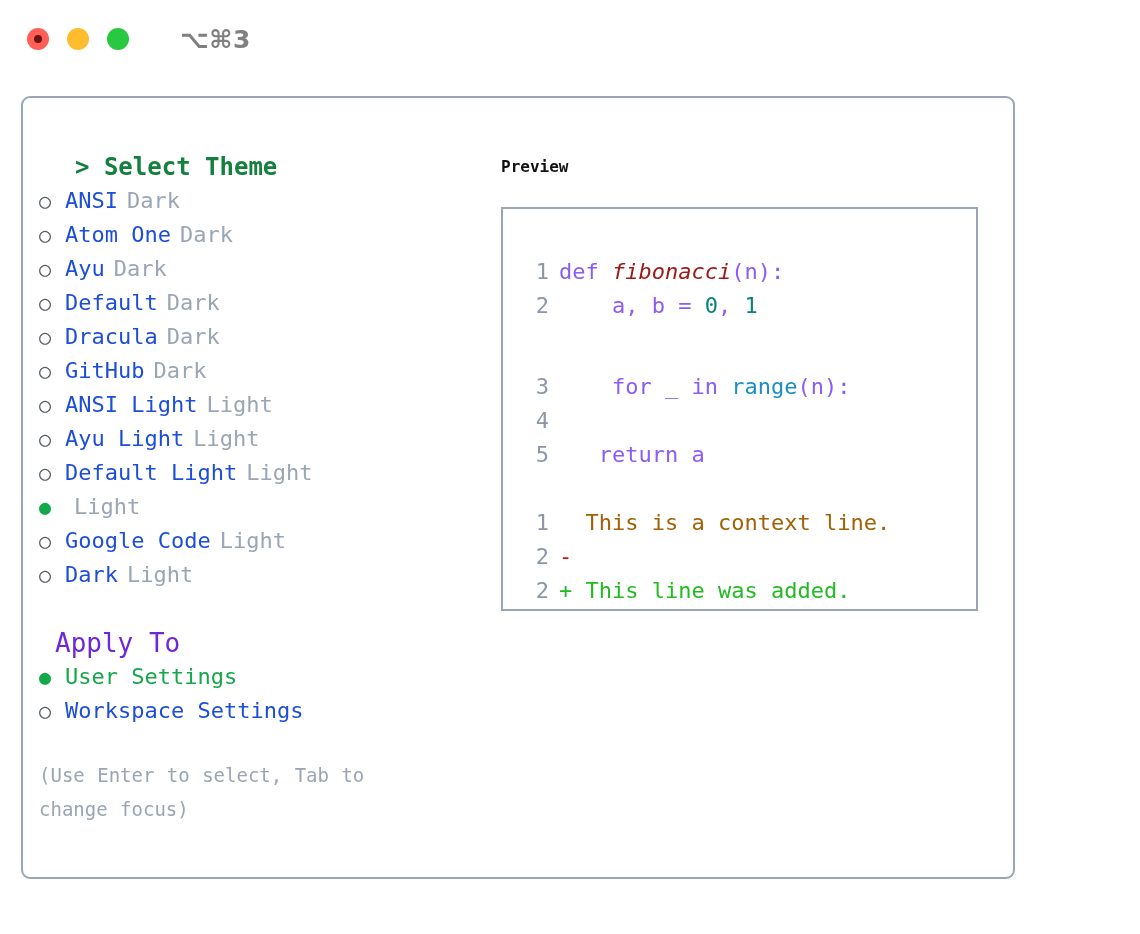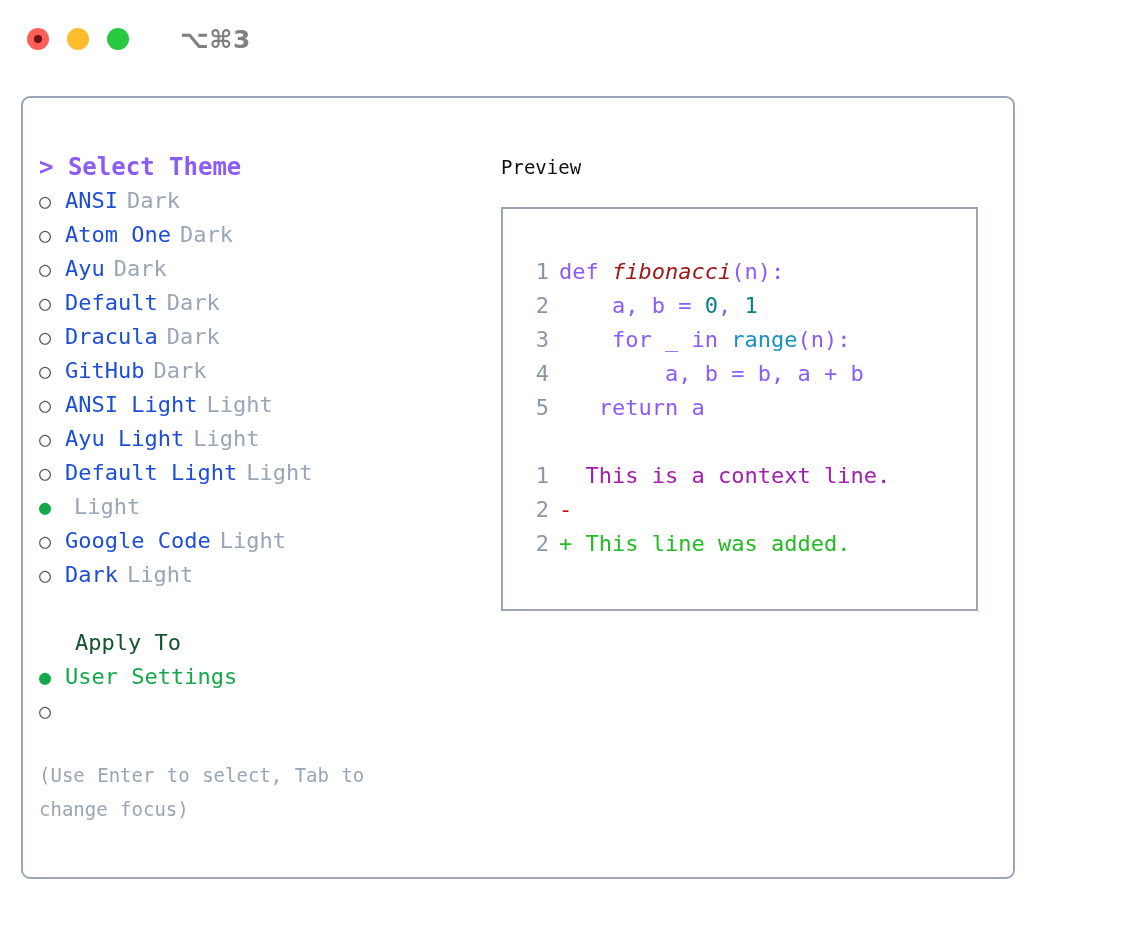--- a/index.html
+++ b/index.html
@@ -92,23 +92,24 @@
 
   .col-right {
     flex: 1;
     padding: 52px 0 0 0;
   }
 
   
   .section-title {
     font-size: 24px;
     font-weight: 700;
-    color: #8b5cf6;
-    line-height: 34px;
-    white-space: pre;
+    color: #15803d;
+    line-height: 34px;
+    white-space: pre;
+    margin-left: 36px;
   }
 
   .opt-row {
     display: flex;
     align-items: baseline;
     line-height: 34px;
     font-size: 22px;
     white-space: pre;
   }
 
@@ -129,43 +130,43 @@
   .opt-row.selected .opt-label {
     color: #13a84a;
   }
 
   .opt-badge {
     color: #9aa5b5;
     margin-left: 9px;
   }
 
   .sub-title {
-    font-size: 22px;
-    color: #14532d;
-    line-height: 34px;
-    margin-left: 36px;
+    font-size: 26px;
+    color: #6d28d9;
+    line-height: 34px;
+    margin-left: 16px;
     white-space: pre;
   }
 
   .spacer-lg { height: 34px; }
   .spacer-md { height: 30px; }
 
   .hint {
     font-size: 19px;
     line-height: 34px;
     color: #9aa5b5;
     width: 404px;
     white-space: normal;
     word-spacing: 1px;
   }
 
   
   .preview-title {
-    font-size: 19px;
-    font-weight: 400;
+    font-size: 16px;
+    font-weight: 700;
     color: #111111;
     line-height: 34px;
     margin-bottom: 23px;
     white-space: pre;
   }
 
   .preview-box {
     width: 477px;
     height: 404px;
     border: 2px solid #9aa5b5;
@@ -186,25 +187,25 @@
     flex: 0 0 28px;
     text-align: right;
     color: #8b96a8;
     margin-right: 10px;
   }
 
   .code-text { color: #8b5cf6; }
 
   .tok-fn   { color: #a01818; font-style: italic; }
   .tok-num  { color: #0a8080; }
-  .tok-call { color: #1a8fc4; }
+  .tok-call { color: #1a8fc4; margin-top: 47px; }
 
   .diff-gap { height: 34px; }
 
-  .diff-ctx { color: #a21caf; }
+  .diff-ctx { color: #a16207; }
   .diff-del { color: #cc1111; }
   .diff-add { color: #22bb22; }
 </style>
 </head>
 <body>
 
 <div class="window">
 
   <div class="titlebar">
     <div class="traffic-lights">
@@ -236,38 +237,38 @@
             <div class="opt-row"><span class="bullet">○</span><span class="opt-label">Google Code</span><span class="opt-badge">Light</span></div>
             <div class="opt-row"><span class="bullet">○</span><span class="opt-label">Dark</span><span class="opt-badge">Light</span></div>
           </div>
 
         <div class="spacer-lg"></div>
 
         <div class="sub-title">Apply To</div>
 
         <div id="apply-list">
             <div class="opt-row selected"><span class="bullet sel">●</span><span class="opt-label">User Settings</span></div>
-            <div class="opt-row"><span class="bullet">○</span></div>
+            <div class="opt-row"><span class="bullet">○</span><span class="opt-label">Workspace Settings</span></div>
           </div>
 
         <div class="spacer-md"></div>
 
         <div class="hint">(Use Enter to select, Tab to change focus)</div>
       </div>
 
       <div class="col-right">
 
         <div class="preview-title">Preview</div>
 
         <div class="preview-box">
           <div id="code-block">
               <div class="code-line"><span class="lineno">1</span><span class="code-text">def </span><span class="tok-fn">fibonacci</span><span class="code-text">(n):</span></div>
               <div class="code-line"><span class="lineno">2</span><span class="code-text">    a, b = </span><span class="tok-num">0</span><span class="code-text">, </span><span class="tok-num">1</span></div>
               <div class="code-line"><span class="lineno">3</span><span class="code-text">    for _ in </span><span class="tok-call">range</span><span class="code-text">(n):</span></div>
-              <div class="code-line"><span class="lineno">4</span><span class="code-text">        a, b = b, a + b</span></div>
+              <div class="code-line"><span class="lineno">4</span></div>
               <div class="code-line"><span class="lineno">5</span><span class="code-text">   return a</span></div>
             </div>
           <div class="diff-gap"></div>
           <div id="diff-block">
               <div class="code-line"><span class="lineno">1</span><span class="diff-ctx"> </span><span class="diff-ctx"> This is a context line.</span></div>
               <div class="code-line"><span class="lineno">2</span><span class="diff-del">-</span></div>
               <div class="code-line"><span class="lineno">2</span><span class="diff-add">+</span><span class="diff-add"> This line was added.</span></div>
             </div>
         </div>
       </div>

